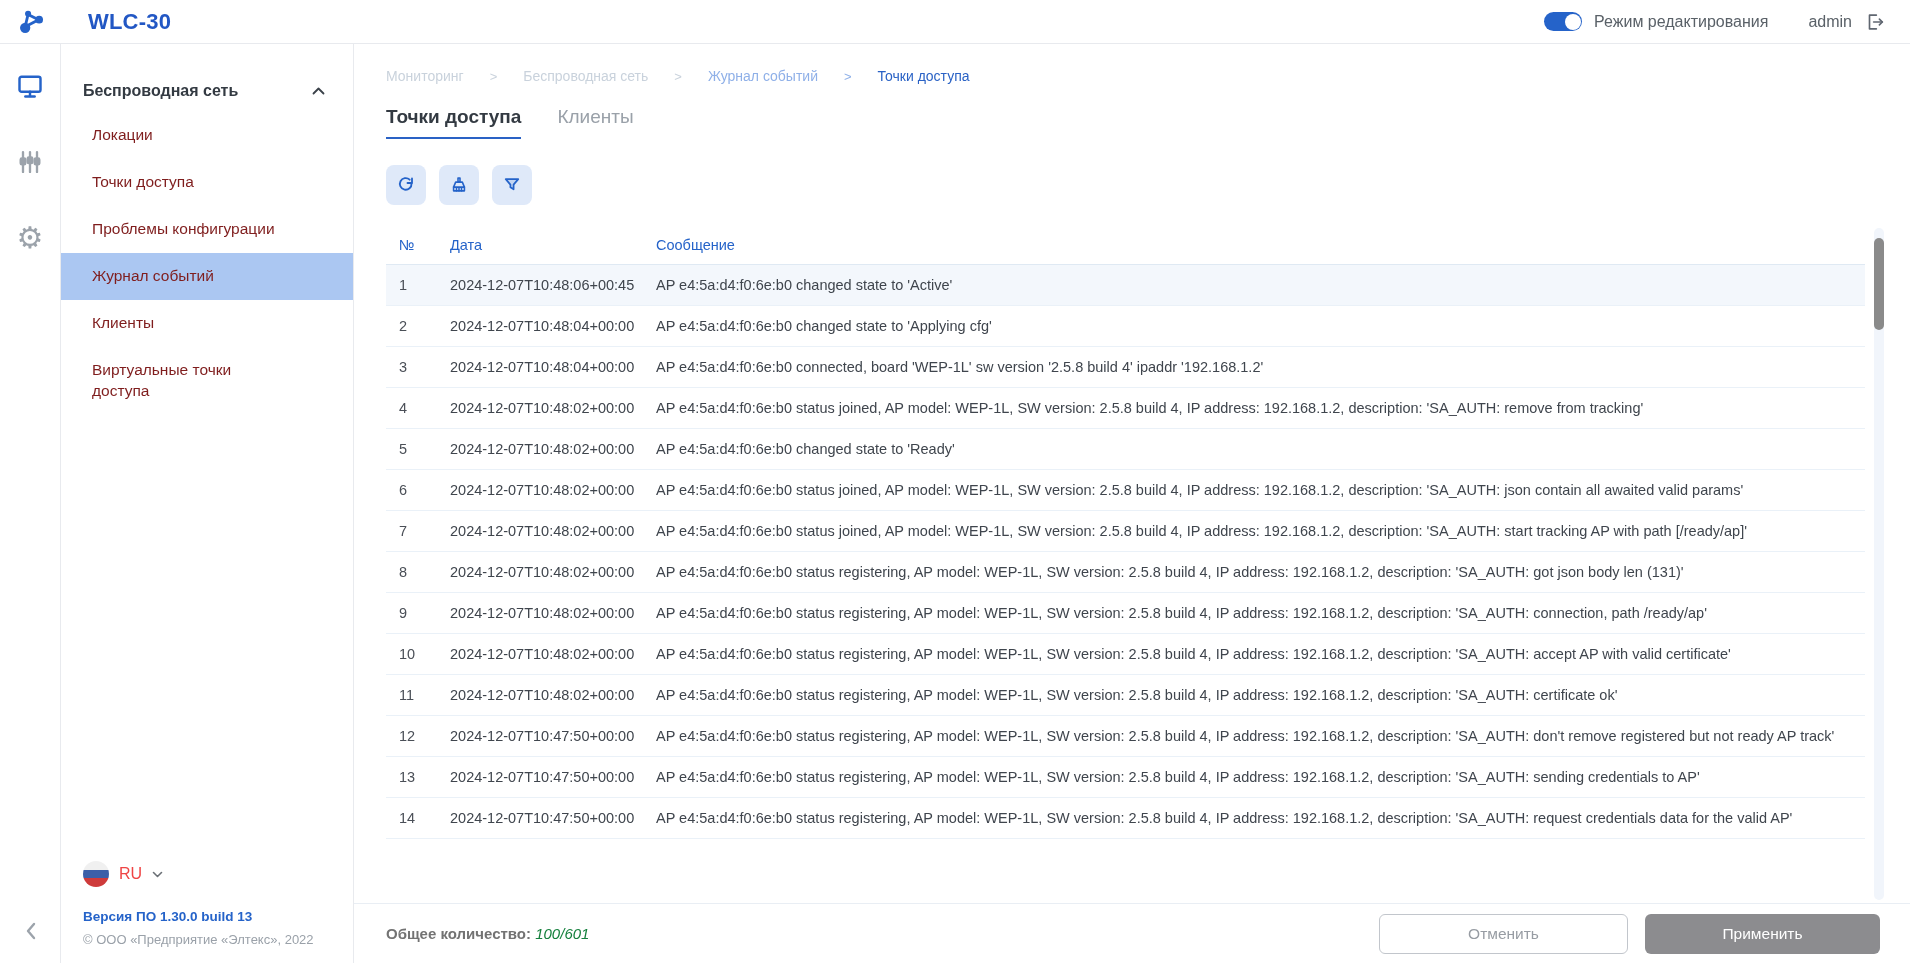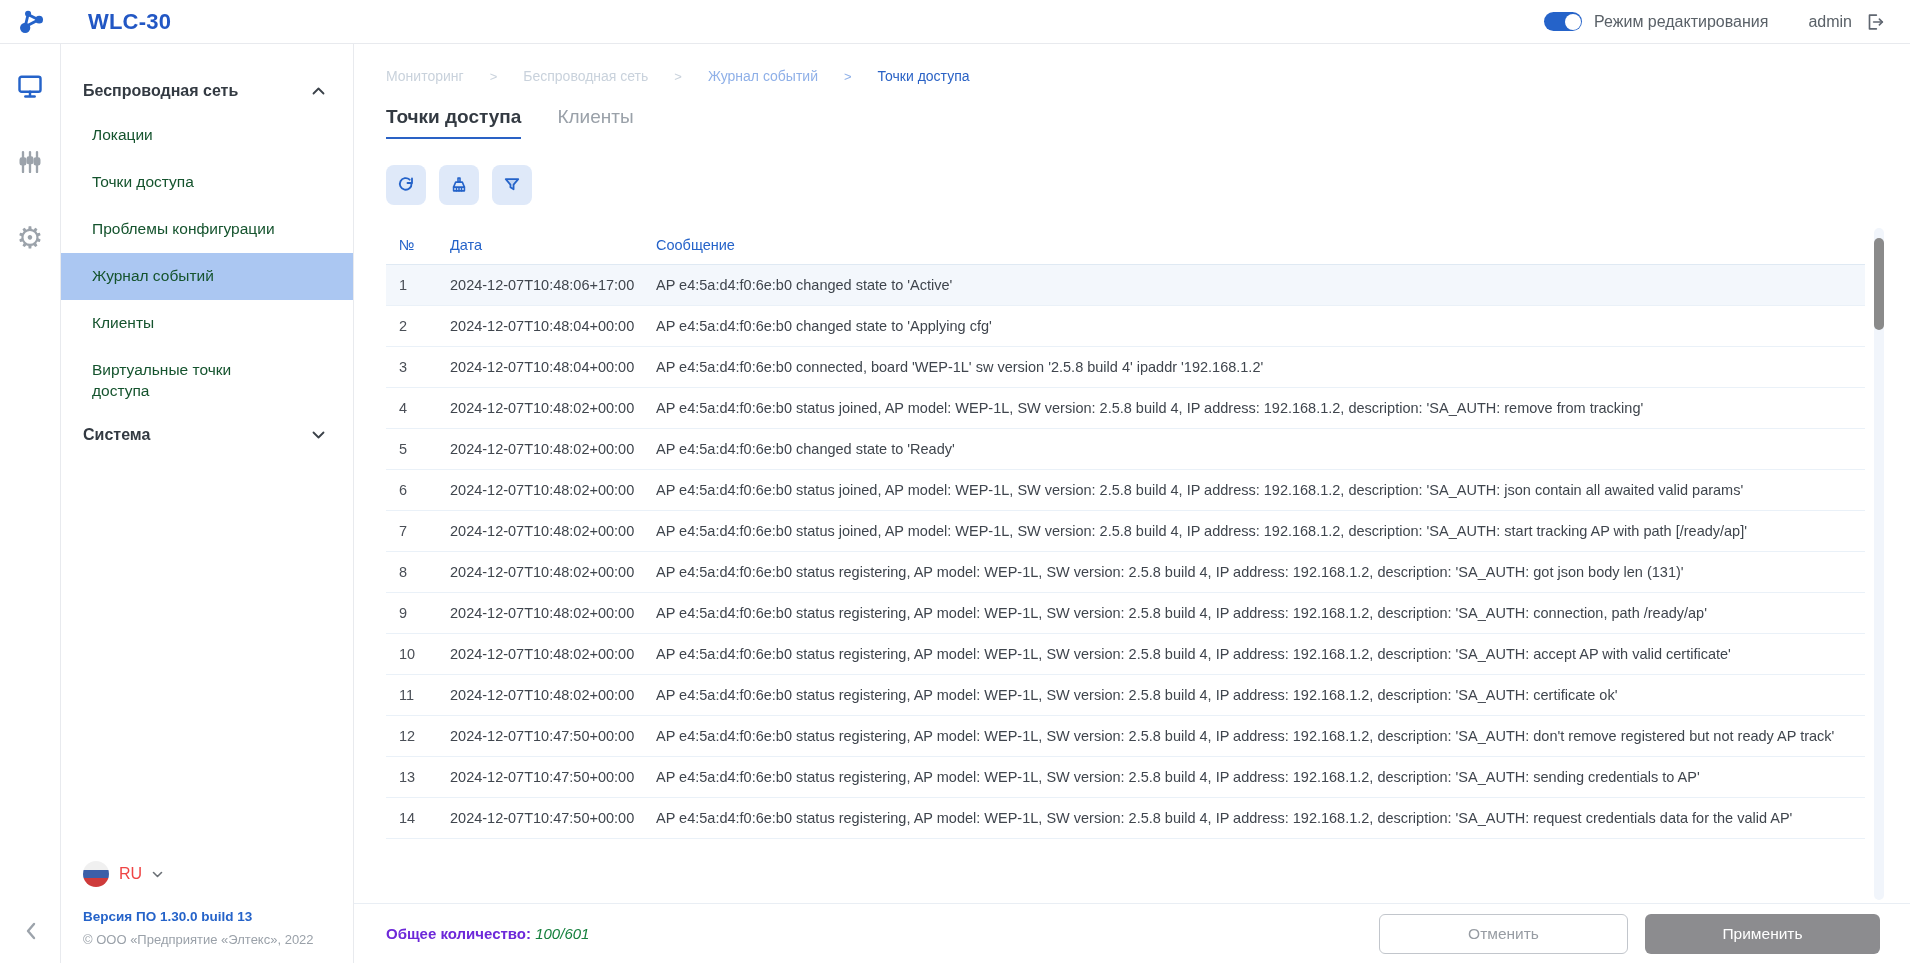--- a/index.html
+++ b/index.html
@@ -27,21 +27,21 @@
               align-items:center; padding-top:26px; gap:44px; position:relative; }
   .rail-btn { width:32px; height:32px; display:flex; align-items:center; justify-content:center; cursor:pointer; }
   .gear-glyph { font-size:30px; color:#9CA3AB; line-height:1; font-family:"DejaVu Sans", sans-serif; }
   .rail-collapse { position:absolute; bottom:22px; left:0; width:61px; display:flex; justify-content:center; cursor:pointer; }
 
   
   .sidebar { width:293px; border-right:1px solid #E8EAEE; position:relative; padding-top:26px; }
   .group-header { display:flex; align-items:center; justify-content:space-between;
                   padding:12px 28px 12px 22px; cursor:pointer; }
   .group-header .glabel { font-size:16px; font-weight:bold; color:#333A42; }
-  .side-item { padding:13px 16px 13px 31px; font-size:15.5px; color:#14532d; cursor:pointer; line-height:1.35; }
+  .side-item { padding:13px 16px 13px 31px; font-size:15.5px; color:#7f1d1d; cursor:pointer; line-height:1.35; }
   .side-item.selected { background:#ABC7F2; }
 
   .sidebar-footer { position:absolute; left:22px; bottom:16px; }
   .lang-row { display:flex; align-items:center; gap:10px; cursor:pointer; margin-bottom:22px; }
   .flag { width:26px; height:26px; border-radius:50%;
           background:linear-gradient(to bottom, #F0F0F0 0 34%, #3B5FA8 34% 67%, #CE3B3B 67% 100%); }
   .lang-code { font-size:16px; color:#ef4444; }
   .version-link { font-size:13.5px; font-weight:bold; color:#2563C9; cursor:pointer; margin-bottom:8px; }
   .copyright { font-size:13px; color:#9AA1A9; }
 
@@ -79,21 +79,21 @@
   
   .vscroll-track { position:absolute; top:184px; right:26px; width:10px; height:672px;
                    background:#F1F5FB; border-radius:5px; }
   .vscroll-thumb { position:absolute; top:10px; left:0; width:10px; height:92px;
                    background:#8A8A8A; border-radius:5px; cursor:pointer; }
 
   
   .bottombar { position:absolute; left:0; right:0; bottom:0; height:60px; background:#fff;
                border-top:1px solid #E9EEF4; display:flex; align-items:center; padding:0 30px 0 32px; }
   .total { font-size:15px; }
-  .total .tl { font-weight:bold; color:#6d28d9; }
+  .total .tl { font-weight:bold; color:#737373; }
   .total .tv { color:#15803d;font-style:italic; }
   .bottom-actions { margin-left:auto; display:flex; gap:17px; }
   .btn { height:40px; border-radius:6px; font-size:15.5px; cursor:pointer;
          font-family:"Liberation Sans", sans-serif; }
   .btn-cancel { width:249px; background:#fff; border:1px solid #C2C6CC; color:#979CA3; }
   .btn-apply { width:235px; background:#8C8C8F; border:none; color:#fff; }
 
   svg { display:block; }
 </style>
 </head>
@@ -180,28 +180,20 @@
           <polyline points="1.5,6.5 6.5,1.5 11.5,6.5"></polyline>
         </svg>
       </span>
     </div>
     <div class="side-item">Локации</div>
     <div class="side-item">Точки доступа</div>
     <div class="side-item">Проблемы конфигурации</div>
     <div class="side-item selected">Журнал событий</div>
     <div class="side-item">Клиенты</div>
     <div class="side-item" style="max-width:220px;">Виртуальные точки доступа</div>
-    <div class="group-header">
-      <span class="glabel">Система</span>
-      <span>
-        <svg width="13" height="8" viewBox="0 0 13 8" fill="none" stroke="#3A4149" stroke-width="1.8" stroke-linecap="round" stroke-linejoin="round">
-          <polyline points="1.5,1.5 6.5,6.5 11.5,1.5"></polyline>
-        </svg>
-      </span>
-    </div>
 
     <div class="sidebar-footer">
       <div class="lang-row">
         <span class="flag"></span>
         <span class="lang-code">RU</span>
         <span>
           <svg width="11" height="7" viewBox="0 0 11 7" fill="none" stroke="#6B7076" stroke-width="1.6" stroke-linecap="round" stroke-linejoin="round">
             <polyline points="1.5,1.5 5.5,5.5 9.5,1.5"></polyline>
           </svg>
         </span>
@@ -260,21 +252,21 @@
 
     <div class="evt-table">
       <div class="thead">
         <div class="th col-num">№</div>
         <div class="th col-date">Дата</div>
         <div class="th col-msg">Сообщение</div>
       </div>
       <div>
       <div class="trow">
         <div class="col-num">1</div>
-        <div class="col-date">2024-12-07T10:48:06+17:00</div>
+        <div class="col-date">2024-12-07T10:48:06+00:45</div>
         <div class="col-msg">AP e4:5a:d4:f0:6e:b0 changed state to 'Active'</div>
       </div>
 
       <div class="trow">
         <div class="col-num">2</div>
         <div class="col-date">2024-12-07T10:48:04+00:00</div>
         <div class="col-msg">AP e4:5a:d4:f0:6e:b0 changed state to 'Applying cfg'</div>
       </div>
 
       <div class="trow">

